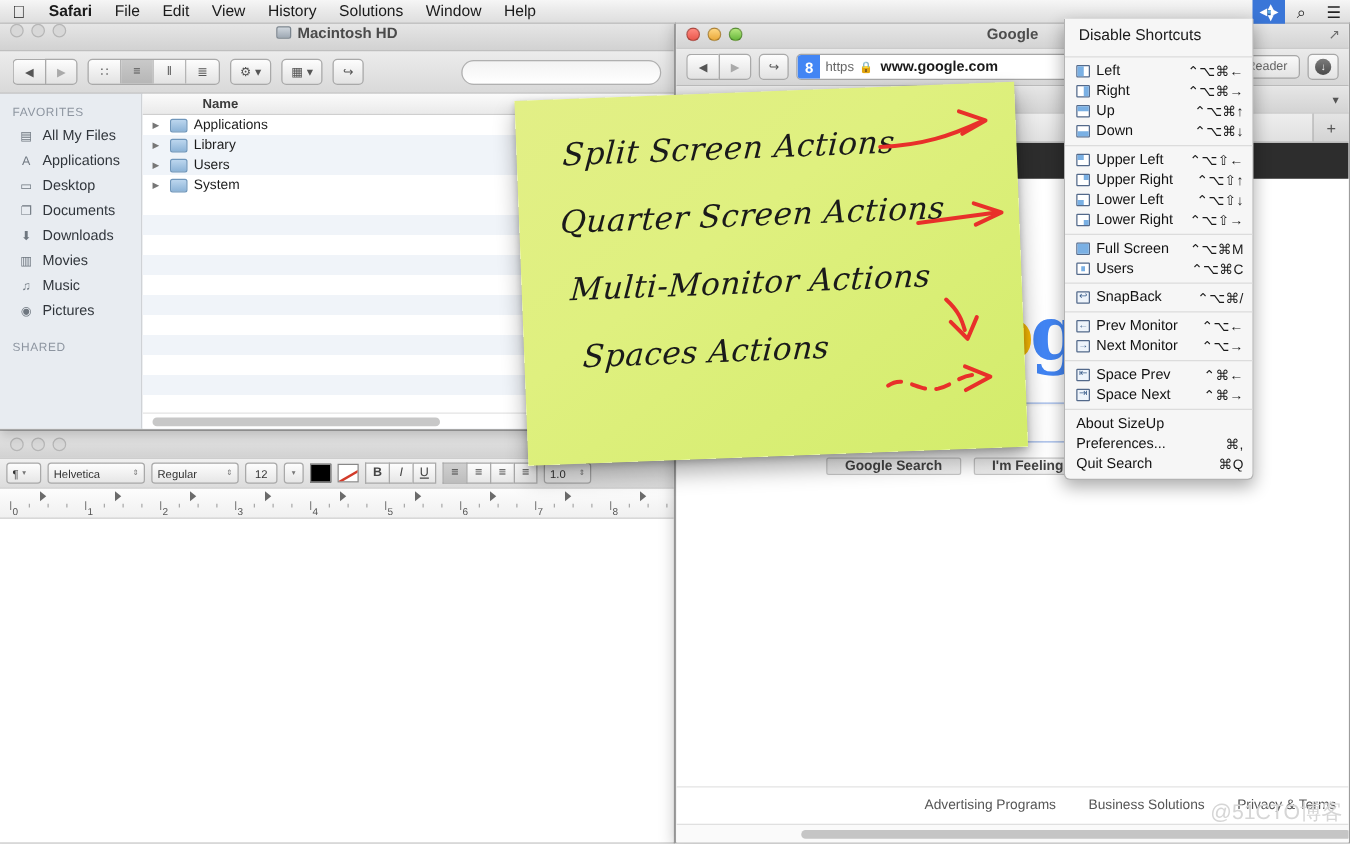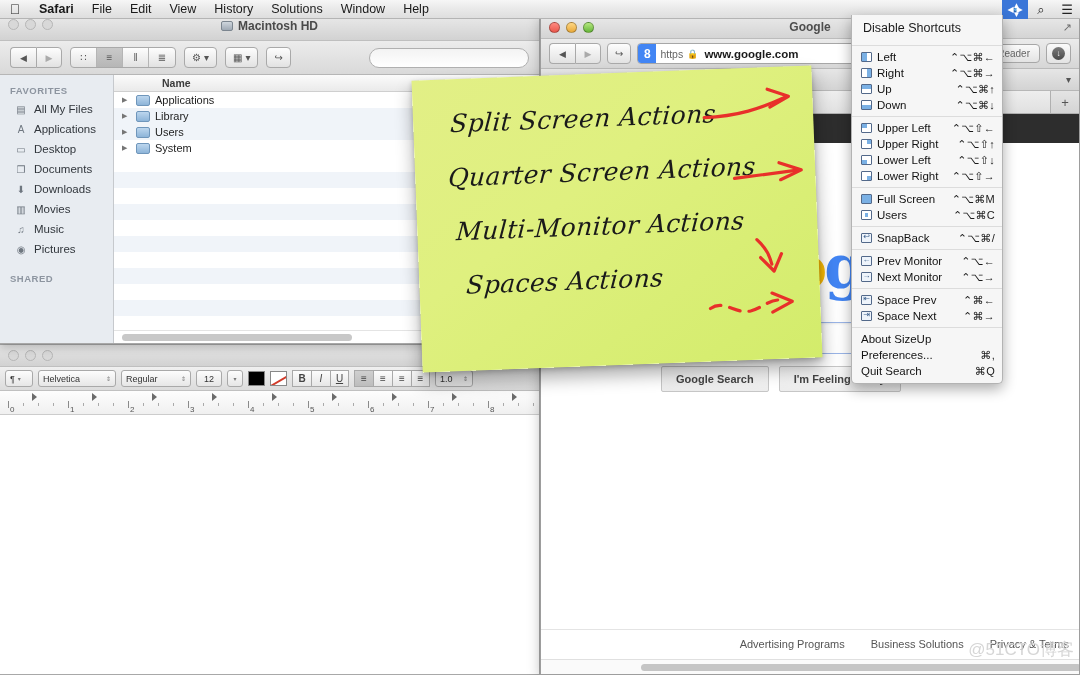--- a/index.html
+++ b/index.html
@@ -131,21 +131,21 @@
     background: linear-gradient(to bottom,#f3f3f3,#ffffff);
     display: flex; align-items: center; padding: 0 8px;
     font-size: 10px; color: #9a9a9a; gap: 4px;
   }
   .finder-body { display: flex; height: calc(100% - 56px); }
   .sidebar {
     width: 114px; background: #e8ecf1; border-right: 1px solid #c6c9cd;
     padding-top: 6px; font-size: 11.5px; overflow: hidden;
   }
   .sb-head {
-    font-size: 9.5px; font-weight: bold; color: #8d95a0;
+    font-size: 9.5px; font-weight: normal; color: #8d95a0;
     letter-spacing: .5px; padding: 4px 0 3px 10px;
   }
   .sb-item {
     display: flex; align-items: center; gap: 6px;
     padding: 2px 0 2px 14px; color: #31363c; font-size: 11.5px;
     height: 20px;
   }
   .sb-ico {
     width: 14px; height: 13px; flex: none; display: flex;
     align-items: center; justify-content: center; font-size: 10px; color: #6f7780;
@@ -341,21 +341,21 @@
   .glogo .y { color: #fbbc05; } .glogo .g { color: #34a853; }
   .gsearchbox {
     position: absolute; left: 95px; top: 208px; width: 350px; height: 32px;
     border: 1px solid #9ab5e8; border-radius: 2px; background: #fff;
     box-shadow: inset 0 1px 2px rgba(0,0,0,.08);
   }
   .gbtns {
     position: absolute; left: 120px; top: 252px; display: flex; gap: 10px;
   }
   .gbtn {
-    height: 14px; padding: 12px 14px; border: 1px solid #c6c6c6; border-radius: 2px;
+    height: 14px; padding: 0 14px; border: 1px solid #c6c6c6; border-radius: 2px;
     background: linear-gradient(to bottom,#f7f7f7,#ececec);
     display: flex; align-items: center; justify-content: center;
     font-size: 11px; color: #444; font-weight: bold;
   }
   .gfooter {
     position: absolute; left: 0; right: 0; bottom: 17px;
     border-top: 1px solid #e4e4e4; height: 28px;
     display: flex; align-items: center; justify-content: flex-end;
     gap: 26px; padding-right: 10px; font-size: 11px; color: #555;
   }

